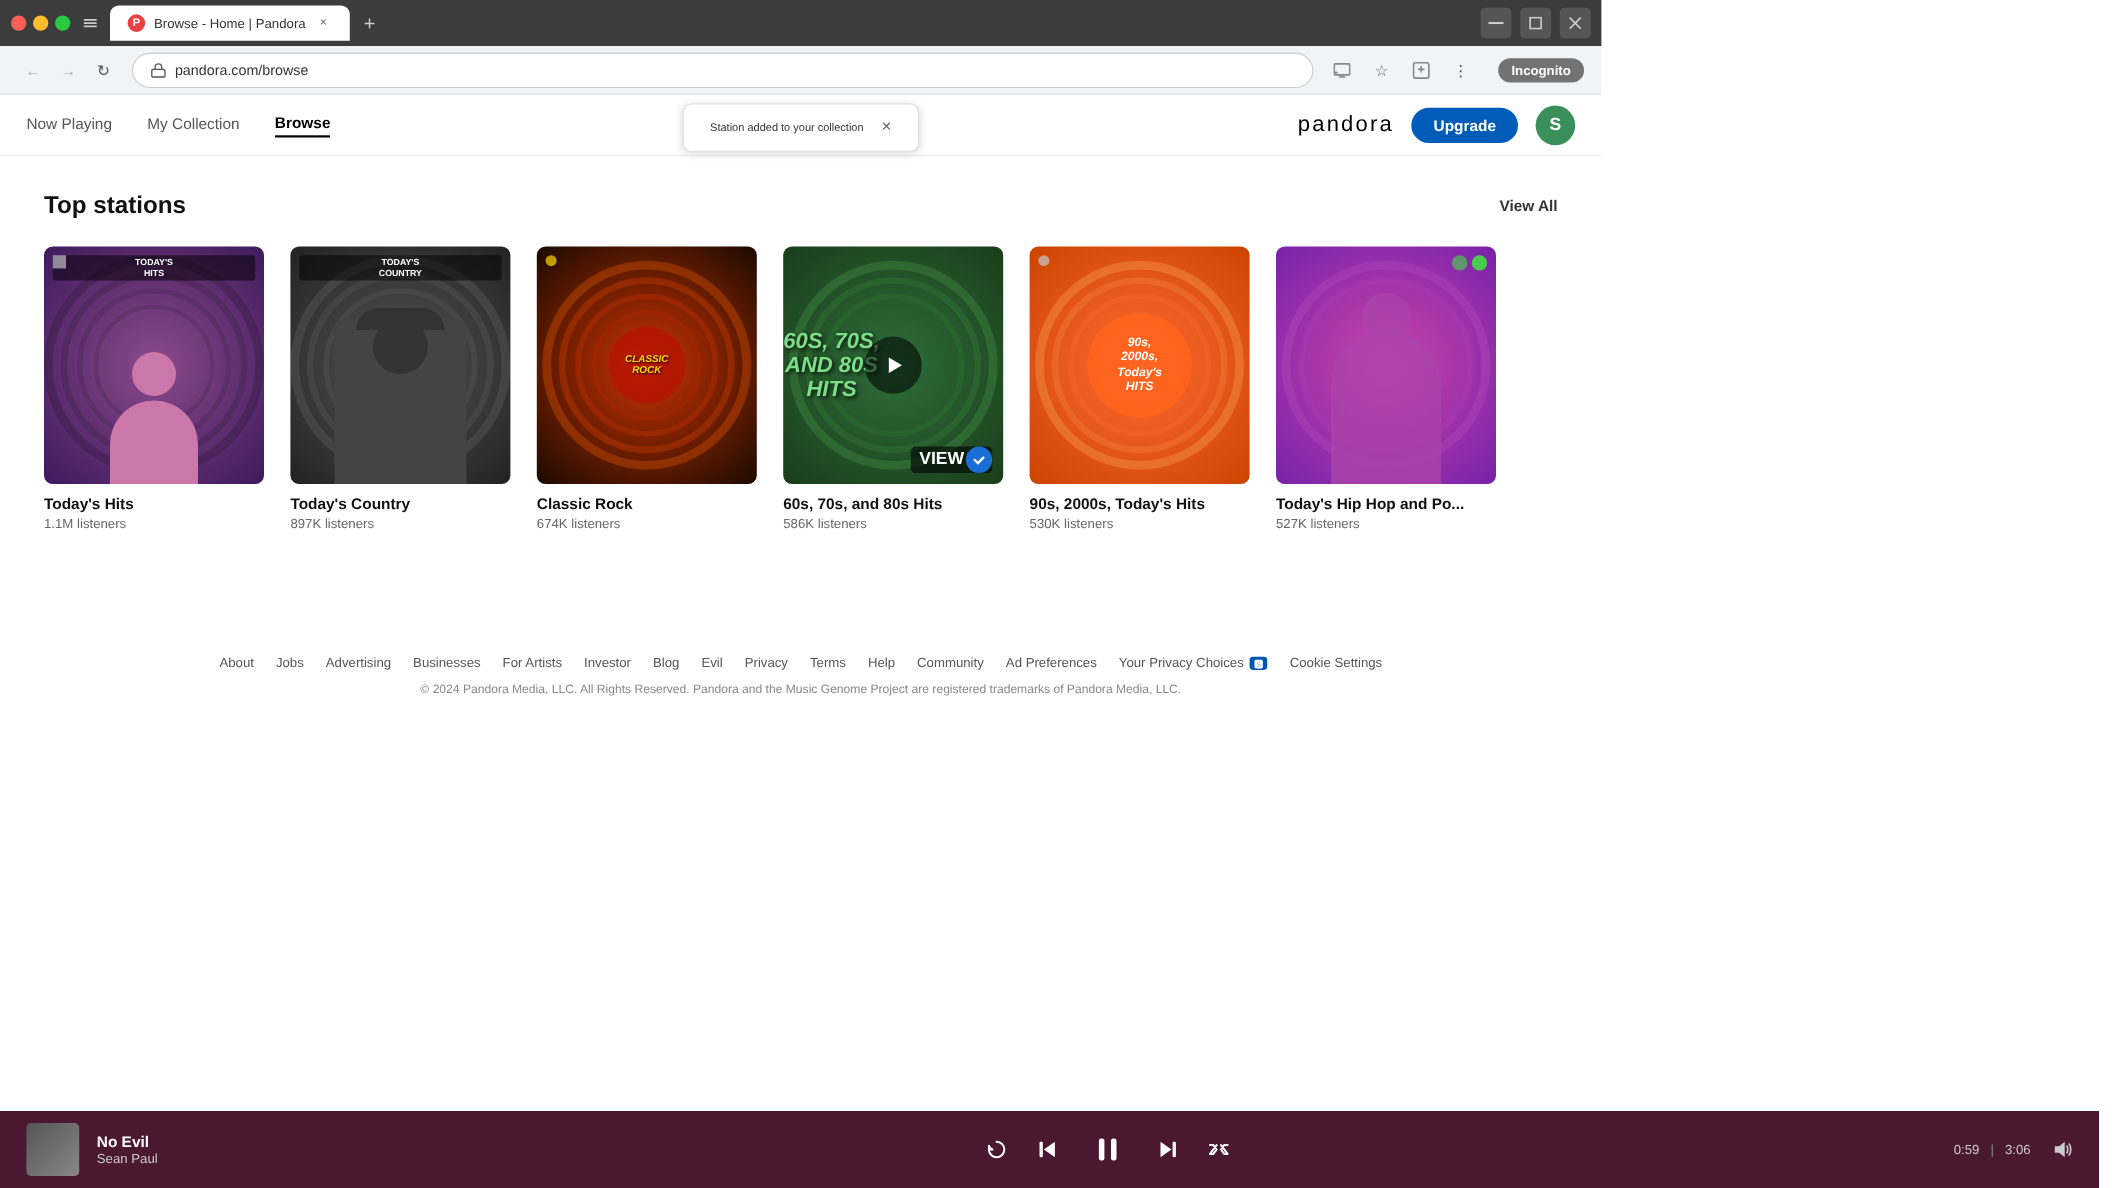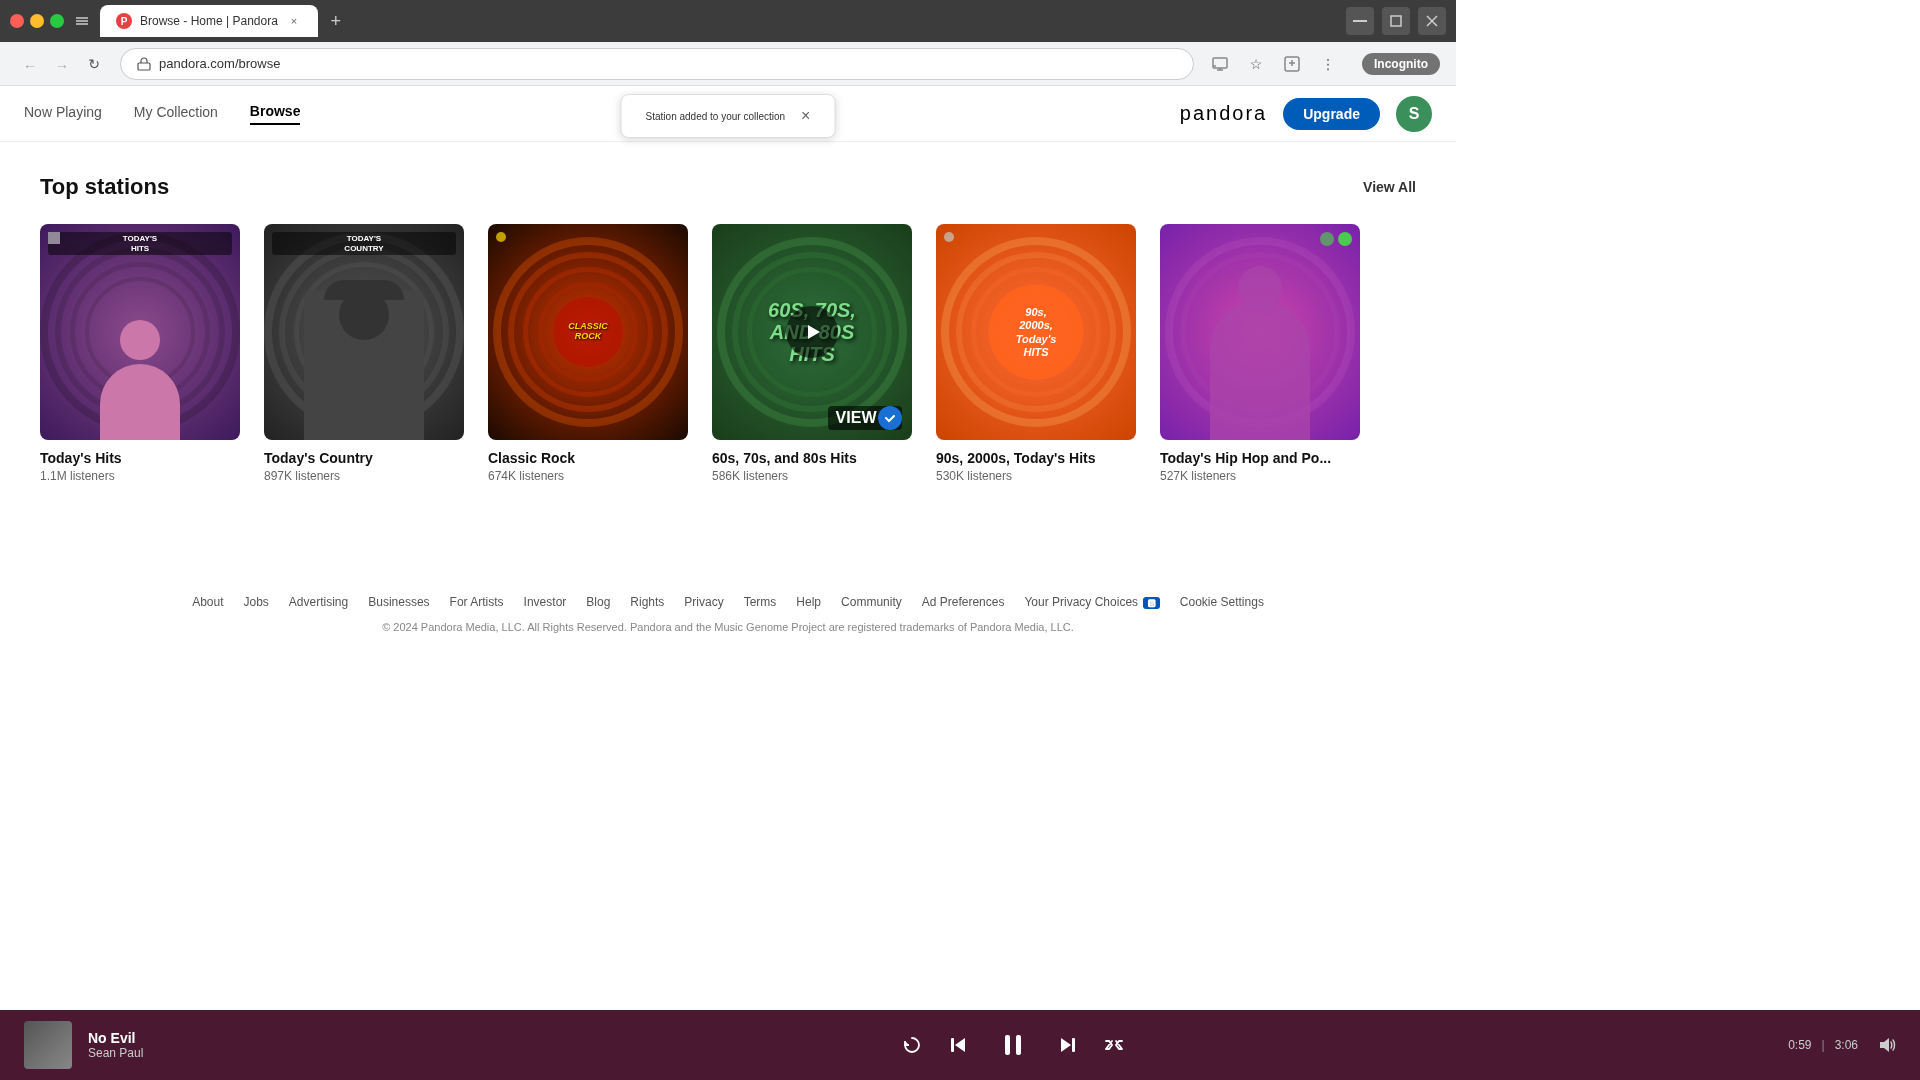--- a/index.html
+++ b/index.html
@@ -64,21 +64,21 @@
     .art-90s2000s { background: radial-gradient(circle, #ff6b35, #cc4400); position: relative; overflow: hidden; }
     .art-hiphop { background: radial-gradient(circle, #cc44aa, #7722aa); position: relative; overflow: hidden; }
 
     
     .footer { padding: 40px; text-align: center; margin-top: 40px; }
     .footer-links { display: flex; justify-content: center; gap: 20px; flex-wrap: wrap; margin-bottom: 12px; }
     .footer-link { font-size: 12px; color: #555; cursor: pointer; text-decoration: none; }
     .footer-copy { font-size: 11px; color: #888; }
 
     
-    .now-playing-bar { position: fixed; bottom: 0; left: 0; right: 0; height: 70px; background: #4a1830; display: flex; align-items: center; padding: 0 24px; gap: 16px; z-index: 100; }
+    .now-playing-bar { position: fixed; bottom: 0; left: 0; right: 12px; height: 70px; background: #4a1830; display: flex; align-items: center; padding: 0 24px; gap: 16px; z-index: 100; }
     .now-playing-art { width: 48px; height: 48px; border-radius: 4px; background: #888; overflow: hidden; flex-shrink: 0; }
     .now-playing-info { flex-shrink: 0; min-width: 150px; }
     .now-playing-title { font-size: 14px; font-weight: 600; color: #fff; }
     .now-playing-artist { font-size: 12px; color: #ccc; }
     .player-controls { display: flex; align-items: center; gap: 24px; flex: 1; justify-content: center; }
     .ctrl-btn { background: none; border: none; cursor: pointer; color: #fff; font-size: 18px; display: flex; align-items: center; justify-content: center; }
     .ctrl-btn.pause { width: 40px; height: 40px; }
 
     
     .notification-wrapper { position: absolute; left: 50%; transform: translateX(-50%); top: 8px; z-index: 50; }
@@ -243,21 +243,21 @@
       <div class="station-listeners">674K listeners</div>
     </div>
 
     <div class="station-card">
       <div class="station-art art-60s70s80s">
         <div style="position:absolute;inset:0;">
           <div style="position:absolute;top:50%;left:50%;width:190px;height:190px;border-radius:50%;border:8px solid rgba(100,200,100,0.2);transform:translate(-50%,-50%);"></div>
           <div style="position:absolute;top:50%;left:50%;width:160px;height:160px;border-radius:50%;border:6px solid rgba(80,180,80,0.15);transform:translate(-50%,-50%);"></div>
           <div style="position:absolute;top:50%;left:50%;width:130px;height:130px;border-radius:50%;border:5px solid rgba(60,160,60,0.15);transform:translate(-50%,-50%);"></div>
         </div>
-        <div style="position:absolute;inset:0;display:flex;align-items:center;justify-content:center;">
+        <div style="position:absolute;inset:0;display:flex;align-items:center;">
           <div style="color:#7ddd88;font-size:20px;font-weight:900;text-align:center;font-style:italic;line-height:1.1;text-shadow:2px 2px 4px rgba(0,0,0,0.8);">60S, 70S,<br>AND 80S<br>HITS</div>
         </div>
 
         <div style="position:absolute;inset:0;display:flex;align-items:center;justify-content:center;">
           <div style="width:52px;height:52px;background:rgba(0,0,0,0.55);border-radius:50%;display:flex;align-items:center;justify-content:center;">
             <svg width="22" height="22" viewBox="0 0 22 22">
                 <polygon points="7,4 19,11 7,18" fill="white"></polygon>
               </svg>
           </div>
         </div>
@@ -317,21 +317,21 @@
 
 <div class="footer">
   <div class="footer-links">
     <a class="footer-link">About</a>
     <a class="footer-link">Jobs</a>
     <a class="footer-link">Advertising</a>
     <a class="footer-link">Businesses</a>
     <a class="footer-link">For Artists</a>
     <a class="footer-link">Investor</a>
     <a class="footer-link">Blog</a>
-    <a class="footer-link">Rights</a>
+    <a class="footer-link">Evil</a>
     <a class="footer-link">Privacy</a>
     <a class="footer-link">Terms</a>
     <a class="footer-link">Help</a>
     <a class="footer-link">Community</a>
     <a class="footer-link">Ad Preferences</a>
     <a class="footer-link">Your Privacy Choices <span style="background:#0057b7;color:white;font-size:9px;padding:1px 4px;border-radius:3px;font-weight:700;margin-left:2px;">🆂</span></a>
     <a class="footer-link">Cookie Settings</a>
   </div>
   <div class="footer-copy">© 2024 Pandora Media, LLC. All Rights Reserved. Pandora and the Music Genome Project are registered trademarks of Pandora Media, LLC.</div>
 </div>

